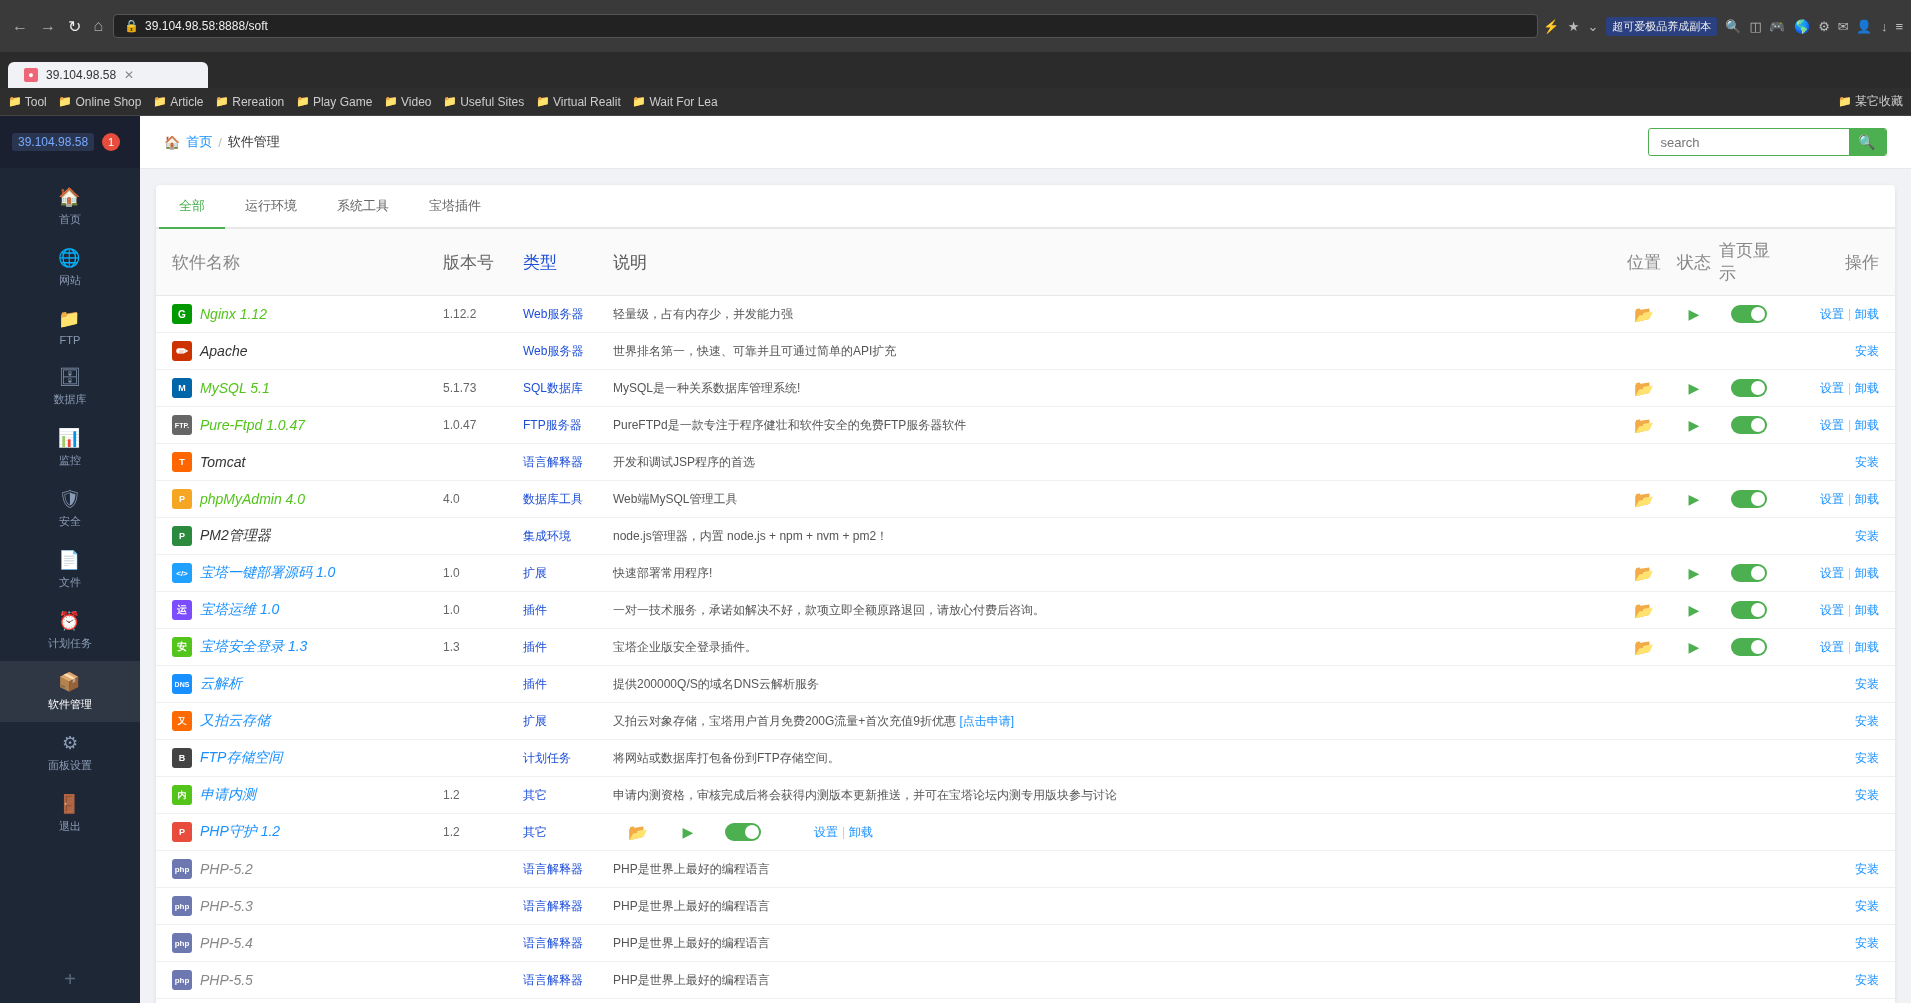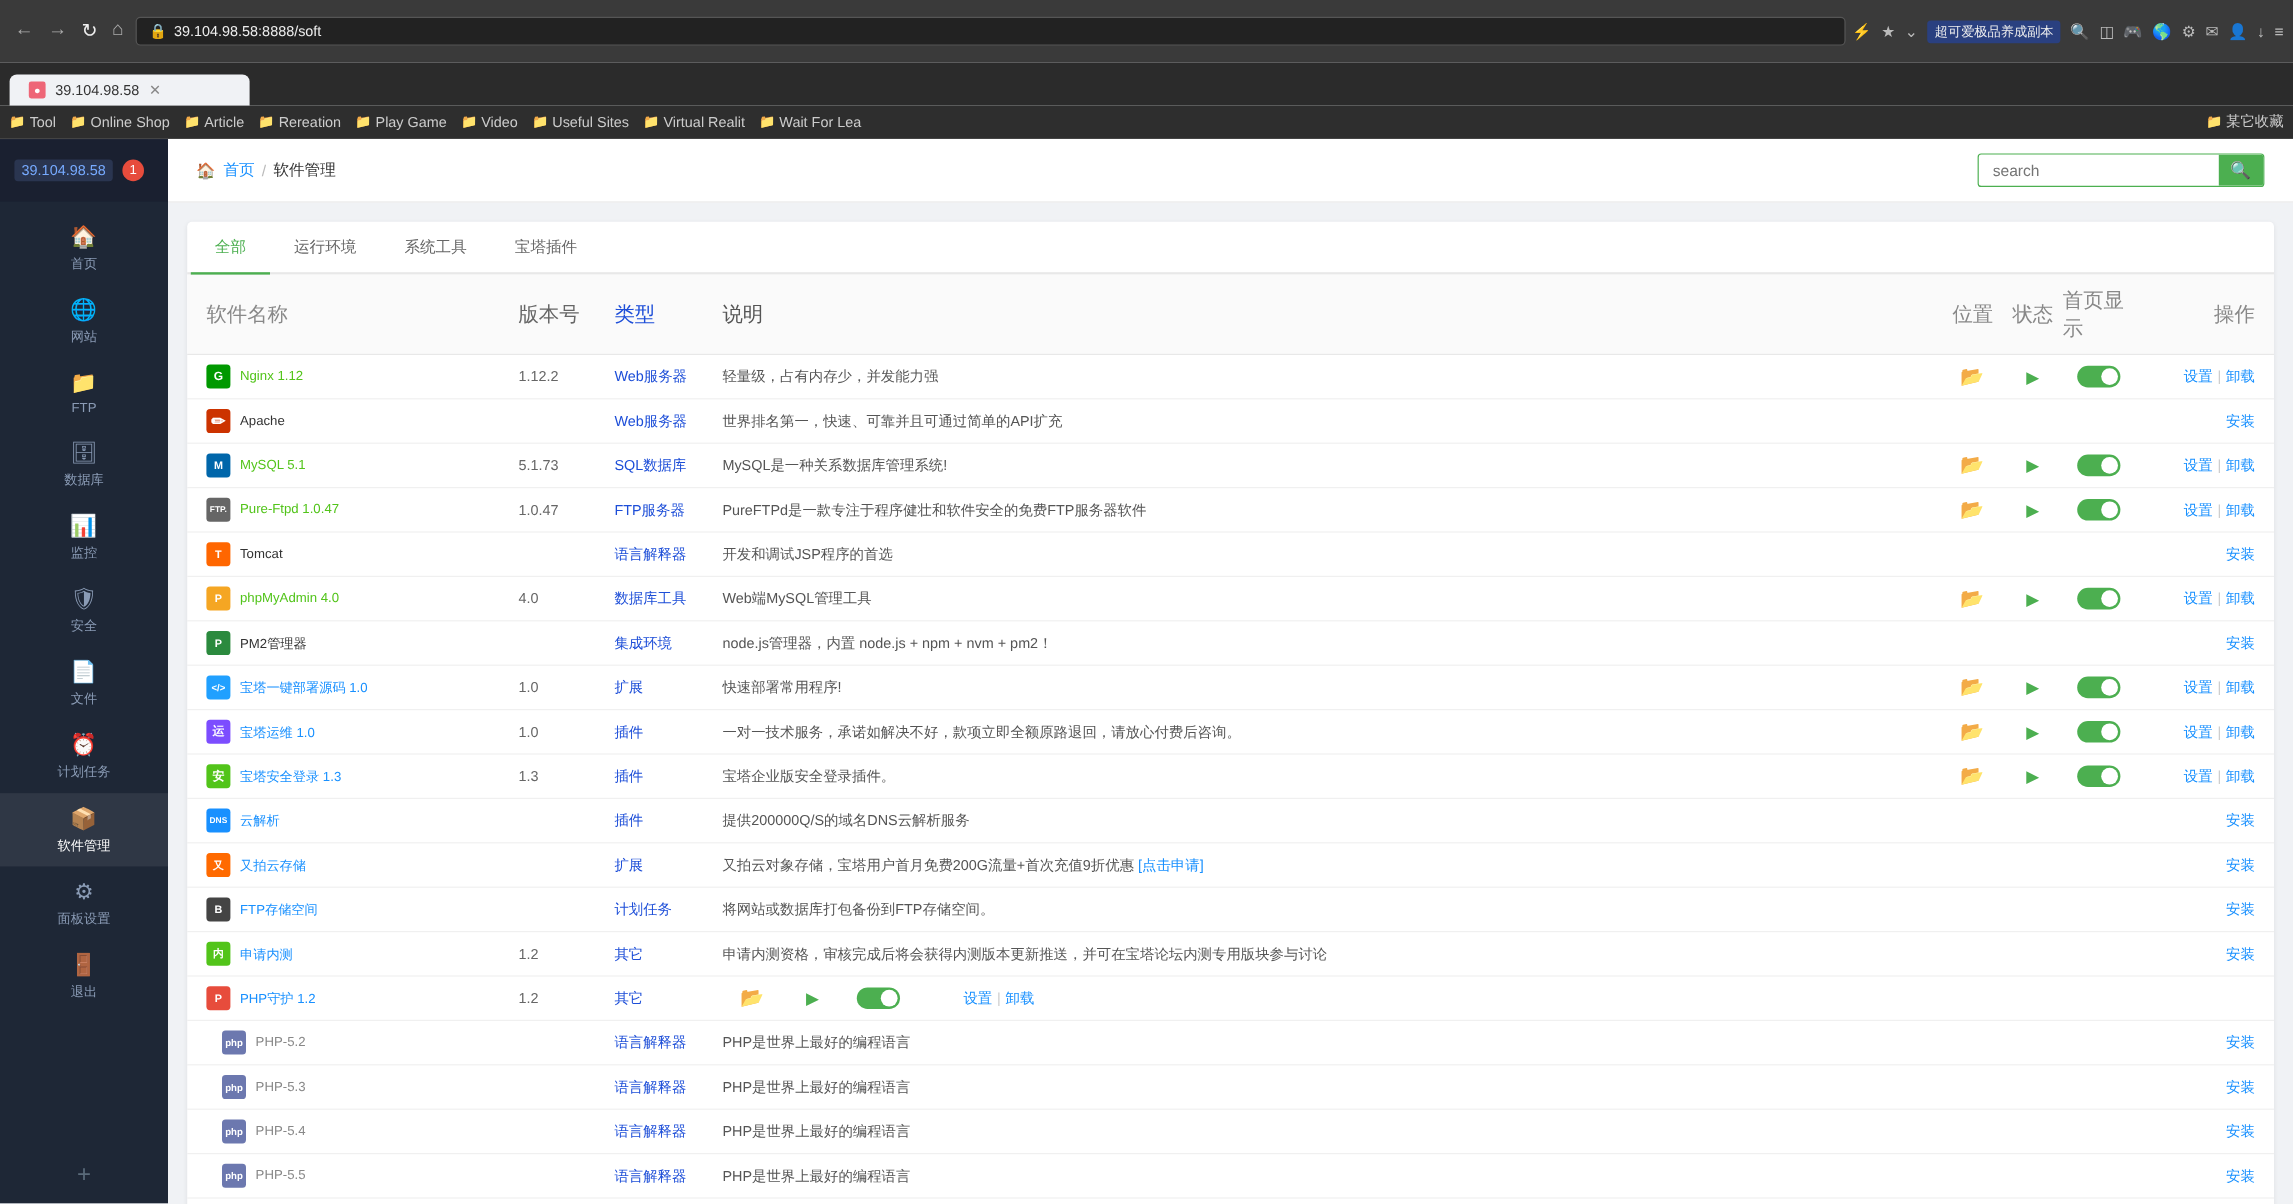--- a/index.html
+++ b/index.html
@@ -58,21 +58,21 @@
     
     .content-tabs { display: flex; border-bottom: 2px solid #e8e8e8; padding: 0 3px; }
     .content-tab { padding: 12px 20px; font-size: 13px; cursor: pointer; color: #666; border-bottom: 2px solid transparent; margin-bottom: -2px; }
     .content-tab.active { color: #4caf50; border-bottom: 2px solid #4caf50; font-weight: 500; }
 
     
     .software-table { width: 100%; }
     .table-header { display: flex; align-items: center; padding: 10px 16px; background: #fafafa; border-bottom: 1px solid #e8e8e8; font-size: 17px; color: #888; font-weight: 500; }
     .table-row { display: flex; align-items: center; padding: 8px 16px; border-bottom: 1px solid #f0f0f0; font-size: 12px; }
     .col-name { flex: 0 0 260px; display: flex; align-items: center; gap: 8px; }
-    .col-version { flex: 0 0 80px; color: #666; }
+    .col-version { flex: 0 0 80px; color: #666; margin-left: 11px; }
     .col-type { flex: 0 0 90px; color: #1d4ed8; }
     .col-desc { flex: 1; color: #555; }
     .col-pos { flex: 0 0 50px; display: flex; align-items: center; justify-content: center; }
     .col-status { flex: 0 0 50px; display: flex; align-items: center; justify-content: center; }
     .col-homepage { flex: 0 0 60px; display: flex; align-items: center; justify-content: center; }
     .col-action { flex: 0 0 100px; display: flex; align-items: center; justify-content: flex-end; gap: 4px; }
 
     .software-icon { width: 20px; height: 20px; border-radius: 3px; display: flex; align-items: center; justify-content: center; font-size: 12px; font-weight: bold; flex-shrink: 0; }
     .icon-nginx { background: #009900; color: white; font-size: 10px; }
     .icon-apache { background: #cc3300; color: white; font-size: 9px; }
@@ -80,36 +80,36 @@
     .icon-ftp { background: #666; color: white; font-size: 8px; }
     .icon-tomcat { background: #ff6600; color: white; font-size: 9px; }
     .icon-phpmyadmin { background: #f5a623; color: white; font-size: 9px; }
     .icon-pm2 { background: #2b8a3e; color: white; font-size: 9px; }
     .icon-bt { background: #20a0ff; color: white; font-size: 9px; }
     .icon-plugin { background: #7c4dff; color: white; font-size: 9px; }
     .icon-dns { background: #1890ff; color: white; font-size: 8px; }
     .icon-ali { background: #ff6a00; color: white; font-size: 9px; }
     .icon-backup { background: #444; color: white; font-size: 9px; }
     .icon-inner { background: #52c41a; color: white; font-size: 9px; }
-    .icon-php { background: #6c78af; color: white; font-size: 9px; margin-left: 13px; }
+    .icon-php { background: #6c78af; color: white; font-size: 9px; }
     .icon-phpguard { background: #e74c3c; color: white; font-size: 9px; }
 
     .folder-icon-btn { color: #f4c430; font-size: 16px; cursor: pointer; }
     .play-icon-btn { color: #4caf50; font-size: 14px; cursor: pointer; }
 
     
     .toggle { width: 36px; height: 18px; background: #4caf50; border-radius: 9px; position: relative; cursor: pointer; display: inline-flex; align-items: center; }
     .toggle::after { content: ''; width: 14px; height: 14px; background: white; border-radius: 50%; position: absolute; right: 2px; transition: 0.2s; }
 
     .action-link { color: #1890ff; cursor: pointer; text-decoration: none; font-size: 12px; }
     .action-sep { color: #ccc; }
 
     .btn-install { color: #1890ff; cursor: pointer; font-size: 12px; }
 
-    .name-text { font-size: 11px; color: #333; }
+    .name-text { font-size: 14px; color: #333; font-style: italic; }
     .name-text.green { color: #52c41a; }
     .name-text.blue { color: #1890ff; }
     .name-text.gray { color: #888; }
 
     .highlight-link { color: #1890ff; cursor: pointer; }
   </style>
 </head>
 <body>
 
 <div class="browser-chrome">

